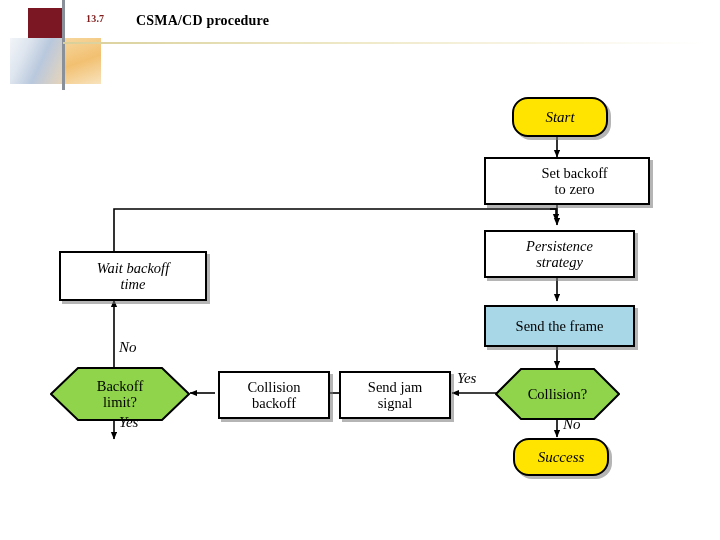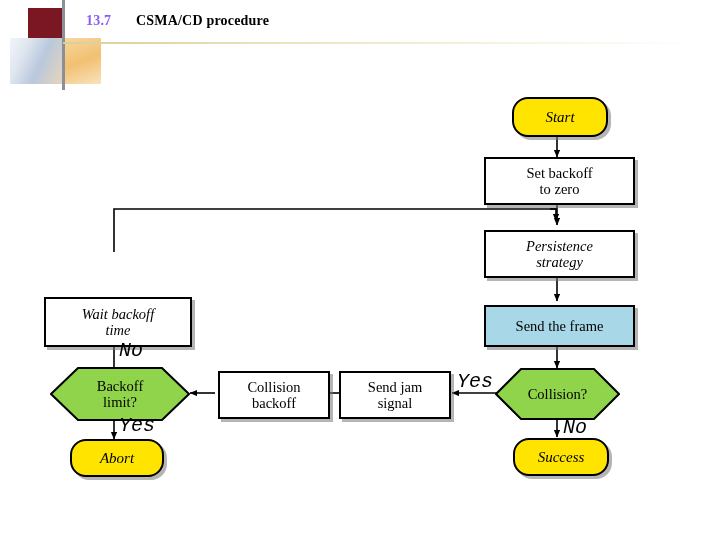--- a/index.html
+++ b/index.html
@@ -14,21 +14,21 @@
   
   .hdr-deco{position:absolute;left:0;top:0;width:110px;height:90px;}
   .hdr-sq-dark{position:absolute;left:28px;top:8px;width:34px;height:30px;background:#7b1723;}
   .hdr-vline{position:absolute;left:62px;top:0;width:3px;height:90px;background:#8a9099;}
   .hdr-grad{position:absolute;left:10px;top:38px;width:90px;height:46px;
      background:linear-gradient(115deg,#f2f5f9 0%,#dfe6ef 18%,#b9c8dd 38%,#e0d3bf 62%,#f3c98a 82%,#fbe7c4 100%);}
   .hdr-grad2{position:absolute;left:65px;top:38px;width:36px;height:46px;
      background:linear-gradient(160deg,#f6d79e 0%,#f2c071 50%,#f8e3bd 100%);}
   .hdr-rule{position:absolute;left:63px;top:42px;width:640px;height:2px;
      background:linear-gradient(90deg,#d9cf9a 0%,#efe9c8 45%,#ffffff 100%);}
-  .hdr-num{position:absolute;left:86px;top:13px;font-size:14px;font-weight:bold;color:#8b5cf6;letter-spacing:.2px;}
+  .hdr-num{position:absolute;left:86px;top:13px;font-size:10px;font-weight:bold;color:#7f1d1d;letter-spacing:.2px;}
   .hdr-title{position:absolute;left:136px;top:13px;font-size:14px;font-weight:bold;color:#000;letter-spacing:.2px;}
 
   
   #flow{position:absolute;left:0;top:75px;width:720px;height:420px;}
   #flow svg{position:absolute;left:0;top:0;}
 
   .node{position:absolute;display:flex;align-items:center;justify-content:center;
         text-align:center;line-height:1.12;color:#000;}
   .node span{display:block;}
 
@@ -38,22 +38,22 @@
         box-shadow:3px 3px 0 rgba(120,120,120,.55);}
   
   .proc{border:2px solid #000;background:#ffffff;font-size:14.5px;
         box-shadow:3px 3px 0 rgba(120,120,120,.55);}
   .proc.blue{background:#a8d8e8;}
   
   .hex{font-size:14.5px;}
   .hex .lbl{position:absolute;left:0;top:0;width:100%;height:100%;
         display:flex;align-items:center;justify-content:center;}
 
-  .edgelabel{position:absolute;font-size:20px;font-style:italic;color:#000;
-        font-family:Liberation Mono, monospace;}
+  .edgelabel{position:absolute;font-size:15px;font-style:italic;color:#000;
+        font-family:Liberation Serif, serif;}
 </style>
 </head>
 <body>
 
 <div class="hdr-deco">
   <div class="hdr-grad"></div>
   <div class="hdr-grad2"></div>
   <div class="hdr-sq-dark"></div>
   <div class="hdr-vline"></div>
 </div>
@@ -99,21 +99,21 @@
     </g>
     <g stroke="#000" stroke-width="1.6" fill="none" marker-end="url(#ah)">
       <path d="M550,134 L556,134 L556,146"></path>
     </g>
   </svg>
 
   <div class="node term" style="left:512px;top:22px;width:92px;height:36px;">
     <span>Start</span>
   </div>
 
-  <div class="node proc" style="left:484px;top:82px;width:147px;height:44px;flex-direction:column;">
+  <div class="node proc" style="left:484px;top:82px;width:147px;height:44px;flex-direction:column;padding-left:15px;">
     <span>Set backoff</span>
     <span>to zero</span>
   </div>
 
   <div class="node proc" style="left:484px;top:155px;width:147px;height:44px;flex-direction:column;font-style:italic;">
     <span>Persistence</span>
     <span>strategy</span>
   </div>
 
   <div class="node hex" style="left:495px;top:293px;width:125px;height:52px;">
@@ -146,25 +146,22 @@
   <div class="node hex" style="left:50px;top:292px;width:140px;height:54px;">
     <svg width="140" height="54" style="position:absolute;left:0;top:0;">
       <polygon points="28,1 112,1 139,27 112,53 28,53 1,27" fill="#8fd44a" stroke="#000" stroke-width="2"></polygon>
     </svg>
     <div class="lbl" style="flex-direction:column;display:flex;">
       <span>Backoff</span>
       <span>limit?</span>
     </div>
   </div>
 
-  <div class="node term" style="left:70px;top:364px;width:90px;height:34px;">
-    <span>Abort</span>
-  </div>
 
-  <div class="node proc" style="left:44px;top:176px;width:144px;height:46px;flex-direction:column;font-style:italic;margin-top:46px;">
+  <div class="node proc" style="left:59px;top:176px;width:144px;height:46px;flex-direction:column;font-style:italic;">
     <span>Wait backoff</span>
     <span>time</span>
   </div>
 
   <div class="edgelabel" style="left:457px;top:295px;">Yes</div>
   <div class="edgelabel" style="left:563px;top:341px;">No</div>
   <div class="edgelabel" style="left:119px;top:264px;">No</div>
   <div class="edgelabel" style="left:119px;top:339px;">Yes</div>
 
 </div>

